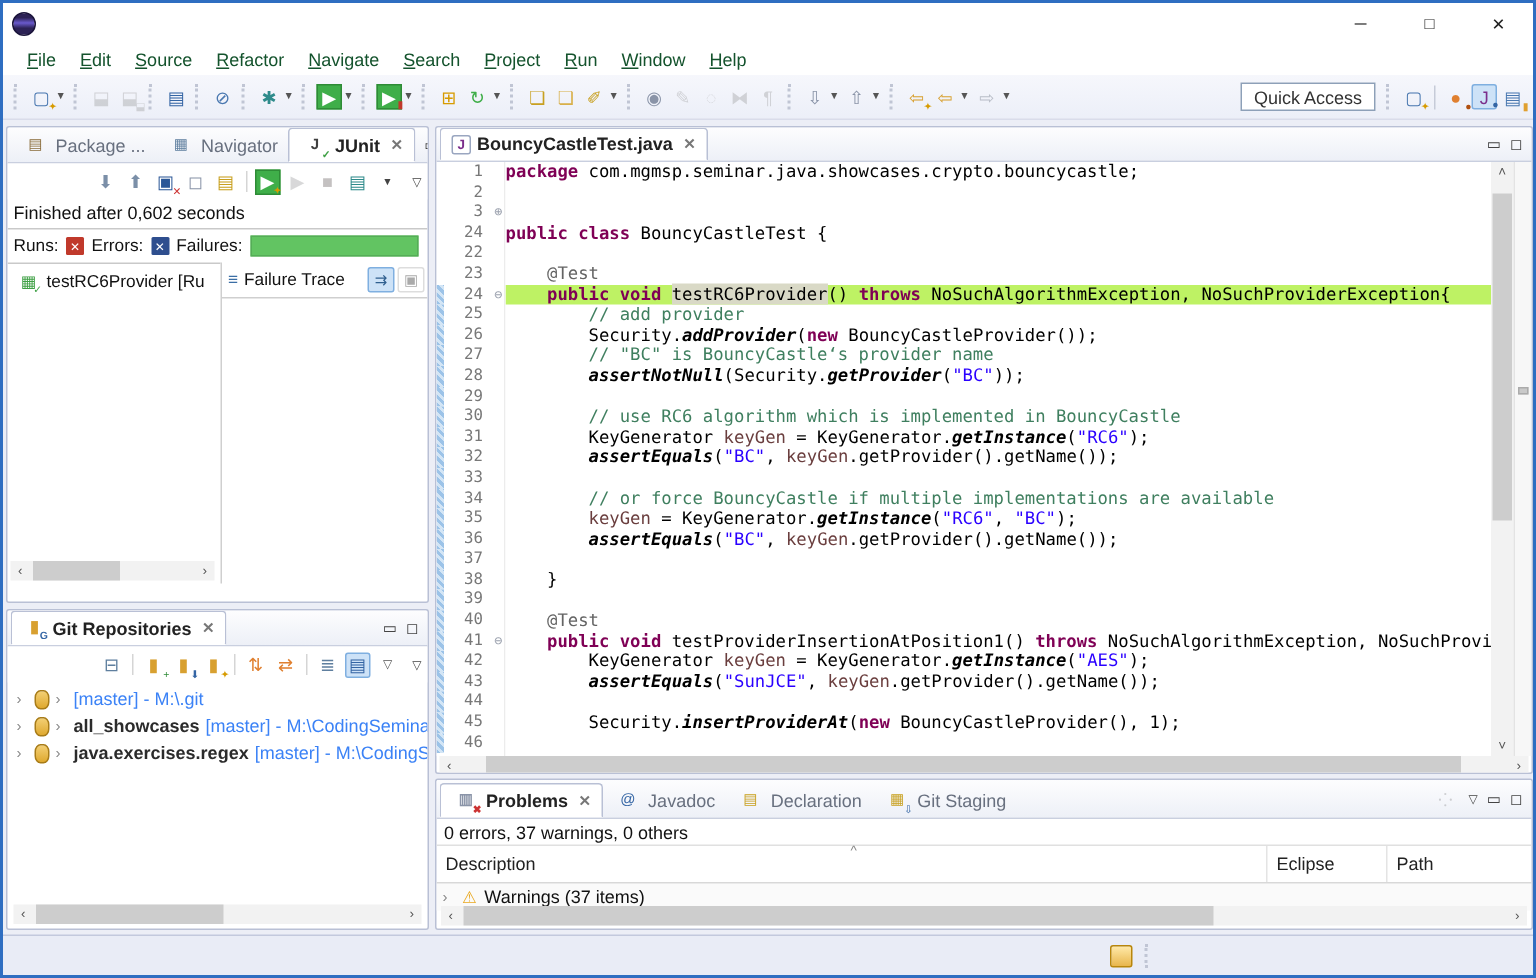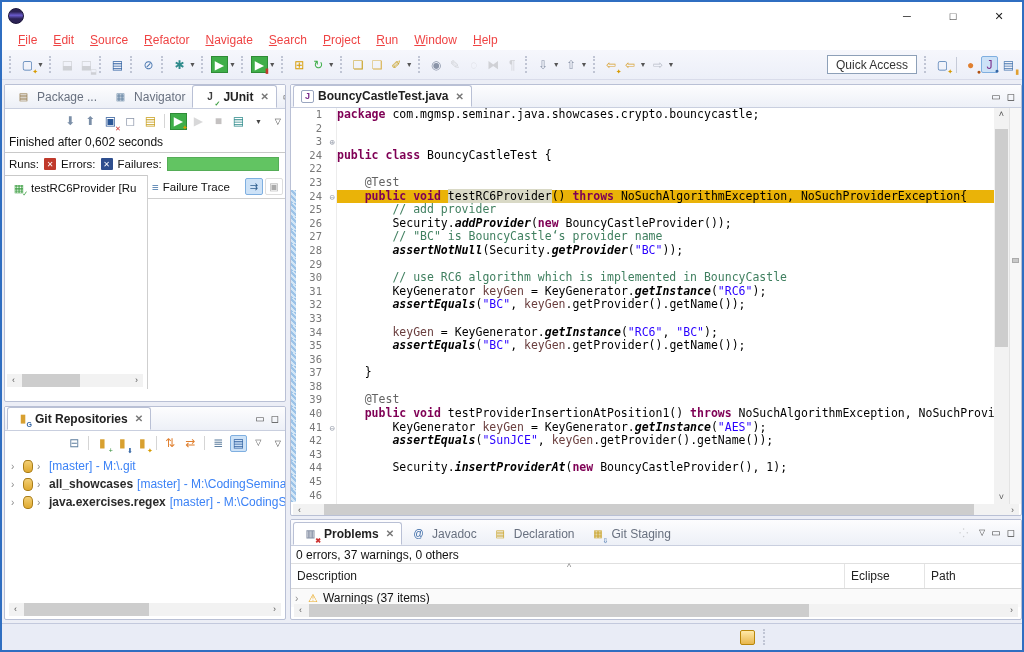--- a/index.html
+++ b/index.html
@@ -6,21 +6,21 @@
   *{box-sizing:border-box;}
   .window{position:relative;width:1024px;height:652px;background:#eceef6;border:2px solid #2f6ec1;overflow:hidden;}
   
   .titlebar{position:absolute;left:0;top:0;width:100%;height:28px;background:#ffffff;display:flex;align-items:center;padding-left:6px;}
   .eclipse-logo{width:16px;height:16px;border-radius:50%;background:linear-gradient(180deg,#2c2255 20%,#6a5acd 45%,#2c2255 70%);border:1px solid #1a143a;margin-right:7px;flex:0 0 auto;}
   .title-text{font-size:12px;color:#111;white-space:nowrap;overflow:hidden;flex:1;}
   .win-controls{display:flex;height:28px;margin-left:auto;flex:0 0 auto;}
   .win-btn{width:46px;height:28px;display:flex;align-items:center;justify-content:center;font-size:11px;color:#222;}
   
   .menubar{position:absolute;left:0;top:28px;width:100%;height:20px;background:#ffffff;display:flex;align-items:center;padding-left:8px;}
-  .menu-item{font-size:12px;color:#ef4444;padding:2px 8px 3px 8px;display:inline-block;}
+  .menu-item{font-size:12px;color:#14532d;padding:2px 8px 3px 8px;display:inline-block;}
   .menu-item::first-letter{text-decoration:underline;}
   
   .toolbar{position:absolute;left:0;top:48px;width:100%;height:30px;background:linear-gradient(180deg,#f6f7fc,#eceff8);border-bottom:1px solid #d9dcea;display:flex;align-items:center;padding:0 4px;}
   .tb-handle{width:5px;height:17px;border-left:2px dotted #c0c5d4;margin:0 4px 0 3px;}
   .icon16{width:17px;height:17px;display:inline-flex;align-items:center;justify-content:center;font-size:12px;position:relative;margin:0 1px;flex:0 0 auto;}
   .icon16 .g{line-height:1;}
   .icon16 .badge{position:absolute;right:-2px;bottom:-2px;font-size:7px;line-height:1;}
   .icon16.dis{opacity:.4;filter:grayscale(.9);}
   .dd{font-size:7px;color:#555;margin:0 2px 0 0;align-self:center;}
   .tb-spacer{flex:1;}
@@ -64,21 +64,21 @@
   .git-row{display:flex;align-items:center;height:18px;gap:4px;padding-left:6px;white-space:nowrap;overflow:hidden;}
   .chev{color:#8a8a8a;font-size:10px;width:8px;flex:0 0 auto;}
   .repo-cyl{width:10px;height:13px;background:linear-gradient(180deg,#f3cf74,#dfa92f);border:1px solid #a87c18;border-radius:4px/5px;flex:0 0 auto;}
   .repo-name{font-weight:bold;color:#2b2b2b;}
   .repo-meta{color:#3b82f6;}
   
   .ed-body{display:flex;height:396px;}
   .gutter{width:46px;flex:0 0 auto;position:relative;background:#ffffff;border-right:1px solid #ececec;}
   .code-col{flex:1;overflow:hidden;position:relative;background:#fff;}
   .cl{height:13.6px;line-height:13.6px;white-space:pre;font-family:"DejaVu Sans Mono",monospace;font-size:11.5px;color:#000;}
-  .cl.hl{background:#eab308;}
+  .cl.hl{background:#bef264;}
   .gl{height:13.6px;line-height:13.6px;position:relative;font-family:"DejaVu Sans Mono",monospace;font-size:10.5px;color:#787878;text-align:right;padding-right:14px;}
   .gl .diffmark{position:absolute;left:0;top:0;bottom:0;width:5px;background:repeating-linear-gradient(45deg,#9cc3e8 0 2px,#d3e5f5 2px 4px);}
   .gl .foldm{position:absolute;right:1px;top:1px;font-size:9px;color:#9aa0ad;}
   .kw{color:#7f0055;font-weight:bold;}
   .pl{color:#000;}
   .cm{color:#3f7f5f;}
   .st{color:#2a00ff;}
   .ann{color:#646464;}
   .it{color:#000;font-style:italic;font-weight:600;}
   .vr{color:#6a3e3e;}
@@ -483,20 +483,21 @@
           <div class="cl hl"><span class="kw">    public void</span><span class="pl"> </span><span class="occ">testRC6Provider</span><span class="pl">() </span><span class="kw">throws</span><span class="pl"> NoSuchAlgorithmException, NoSuchProviderException{</span></div>
           <div class="cl"><span class="cm">        // add provider</span></div>
           <div class="cl"><span class="pl">        Security.</span><span class="it">addProvider</span><span class="pl">(</span><span class="kw">new</span><span class="pl"> BouncyCastleProvider());</span></div>
           <div class="cl"><span class="cm">        // "BC" is BouncyCastle‘s provider name</span></div>
           <div class="cl"><span class="it">        assertNotNull</span><span class="pl">(Security.</span><span class="it">getProvider</span><span class="pl">(</span><span class="st">"BC"</span><span class="pl">));</span></div>
           <div class="cl"></div>
           <div class="cl"><span class="cm">        // use RC6 algorithm which is implemented in BouncyCastle</span></div>
           <div class="cl"><span class="pl">        KeyGenerator </span><span class="vr">keyGen</span><span class="pl"> = KeyGenerator.</span><span class="it">getInstance</span><span class="pl">(</span><span class="st">"RC6"</span><span class="pl">);</span></div>
           <div class="cl"><span class="it">        assertEquals</span><span class="pl">(</span><span class="st">"BC"</span><span class="pl">, </span><span class="vr">keyGen</span><span class="pl">.getProvider().getName());</span></div>
           <div class="cl"></div>
+          <div class="cl"><span class="cm">        // or force BouncyCastle if multiple implementations are available</span></div>
           <div class="cl"><span class="vr">        keyGen</span><span class="pl"> = KeyGenerator.</span><span class="it">getInstance</span><span class="pl">(</span><span class="st">"RC6"</span><span class="pl">, </span><span class="st">"BC"</span><span class="pl">);</span></div>
           <div class="cl"><span class="it">        assertEquals</span><span class="pl">(</span><span class="st">"BC"</span><span class="pl">, </span><span class="vr">keyGen</span><span class="pl">.getProvider().getName());</span></div>
           <div class="cl"></div>
           <div class="cl"><span class="pl">    }</span></div>
           <div class="cl"></div>
           <div class="cl"><span class="ann">    @Test</span></div>
           <div class="cl"><span class="kw">    public void</span><span class="pl"> testProviderInsertionAtPosition1() </span><span class="kw">throws</span><span class="pl"> NoSuchAlgorithmException, NoSuchProviderExcept</span></div>
           <div class="cl"><span class="pl">        KeyGenerator </span><span class="vr">keyGen</span><span class="pl"> = KeyGenerator.</span><span class="it">getInstance</span><span class="pl">(</span><span class="st">"AES"</span><span class="pl">);</span></div>
           <div class="cl"><span class="it">        assertEquals</span><span class="pl">(</span><span class="st">"SunJCE"</span><span class="pl">, </span><span class="vr">keyGen</span><span class="pl">.getProvider().getName());</span></div>
           <div class="cl"></div>

